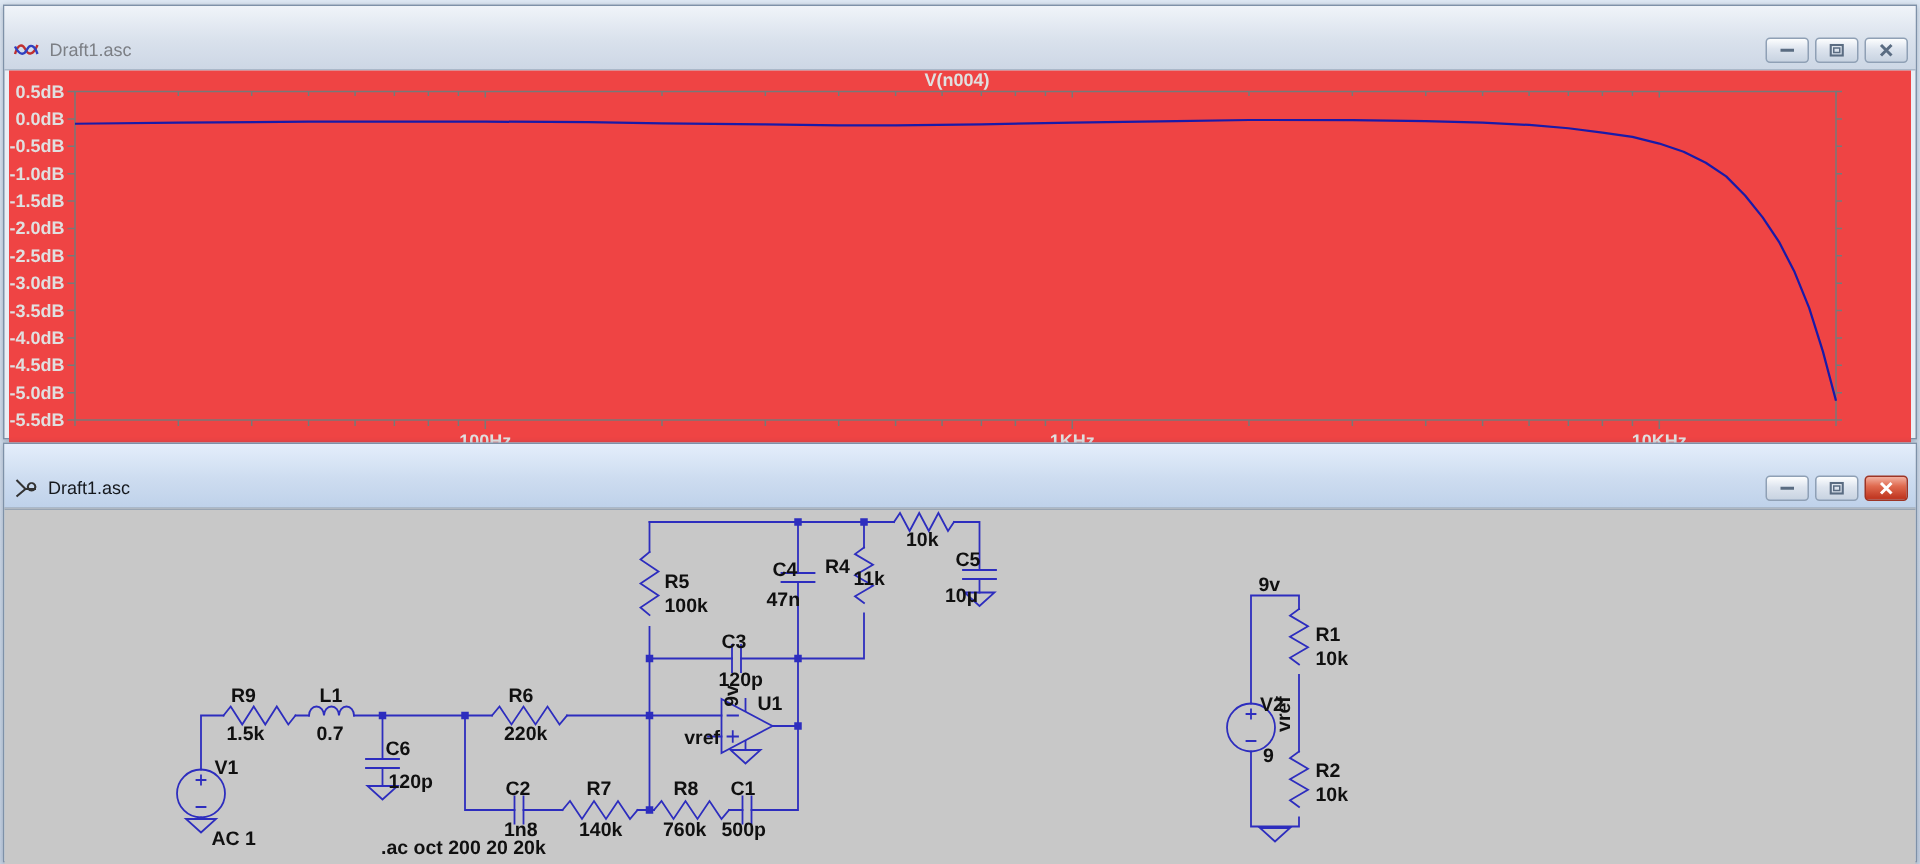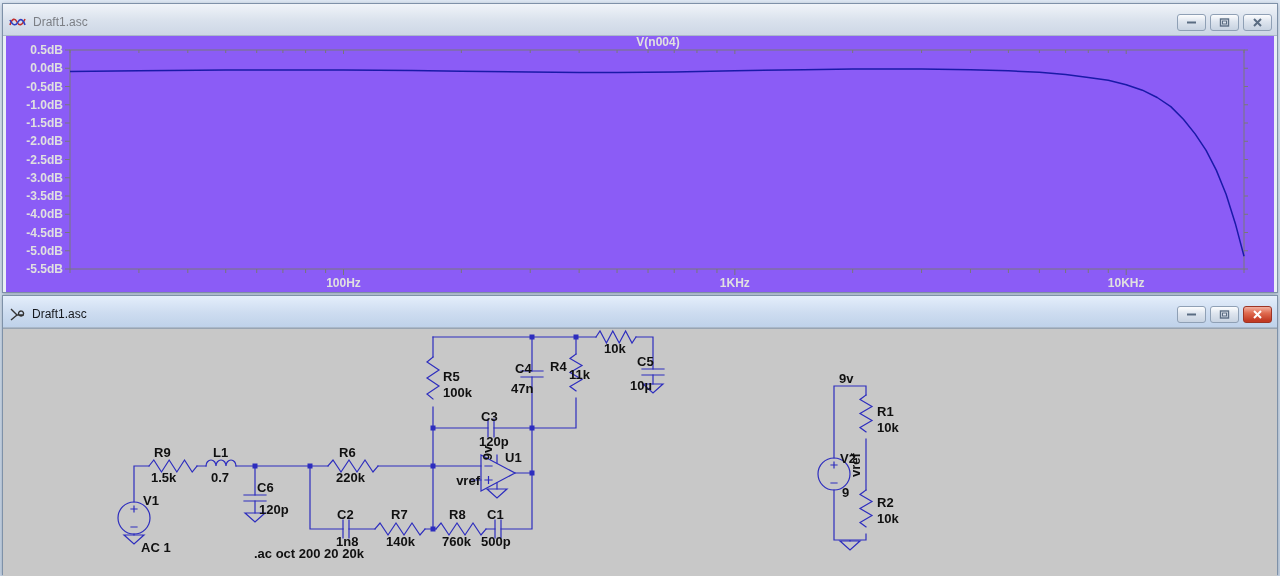--- a/index.html
+++ b/index.html
@@ -5,39 +5,39 @@
   html,body{margin:0;padding:0;}
   body{
     width:1280px;height:576px;overflow:hidden;position:relative;
     background:linear-gradient(#dfe9f4,#c7d4e4);
     font-family:"Liberation Sans",sans-serif;
   }
   .window{position:absolute;border:1px solid #7e91a8;background:#e9eef5;box-shadow:0 1px 4px rgba(40,60,90,.35);}
   #plot-window{left:2px;top:3px;width:1274px;height:288px;}
   #sch-window{left:2px;top:295px;width:1274px;height:278px;}
   .titlebar{
-    height:26px;display:flex;align-items:center;padding:5px 5px 0 6px;
+    height:26px;display:flex;align-items:center;padding:16px 5px 0 6px;
     background:linear-gradient(#f0f4f9,#d9e1ec 55%,#cdd7e5);
     border-bottom:1px solid #aab8c9;
   }
   #sch-window .titlebar{background:linear-gradient(#e4eefb,#cddcf0 55%,#bfd2ea);}
   .titlebar .wtitle{font-size:12px;margin-left:6px;flex:1;white-space:nowrap;}
   #plot-window .wtitle{color:#7c7f85;}
   #sch-window .wtitle{color:#15181d;}
   .wbtn{
     width:29px;height:17px;margin-left:4px;border:1px solid #8fa0b5;border-radius:3px;
     background:linear-gradient(#fcfdfe,#dde4ee 45%,#c8d3e1);
     display:flex;align-items:center;justify-content:center;box-sizing:border-box;
   }
   .wbtn svg{display:block;}
   .wbtn.close-active{
     border-color:#9d3425;
     background:linear-gradient(#f2b0a0,#e06b50 40%,#c23a24 90%);
   }
-  .plot-content{margin:0 3px 3px 3px;height:256px;background:#8b5cf6;padding-left:20px;}
+  .plot-content{margin:0 3px 3px 3px;height:256px;background:#ef4444;}
   .sch-content{height:250px;background:#c8c8c8;border-top:1px solid #98a4b2;}
   #plot-svg text{font:bold 12px "Liberation Sans",sans-serif;fill:#e0e0e0;}
   #plot-svg .legend{font:bold 12px "Liberation Sans",sans-serif;}
   #sch-svg text{font:bold 13px "Liberation Sans",sans-serif;fill:#101010;}
   .titleicon{display:block;}
 </style>
 </head>
 <body>
 
 <div class="window" id="plot-window">

